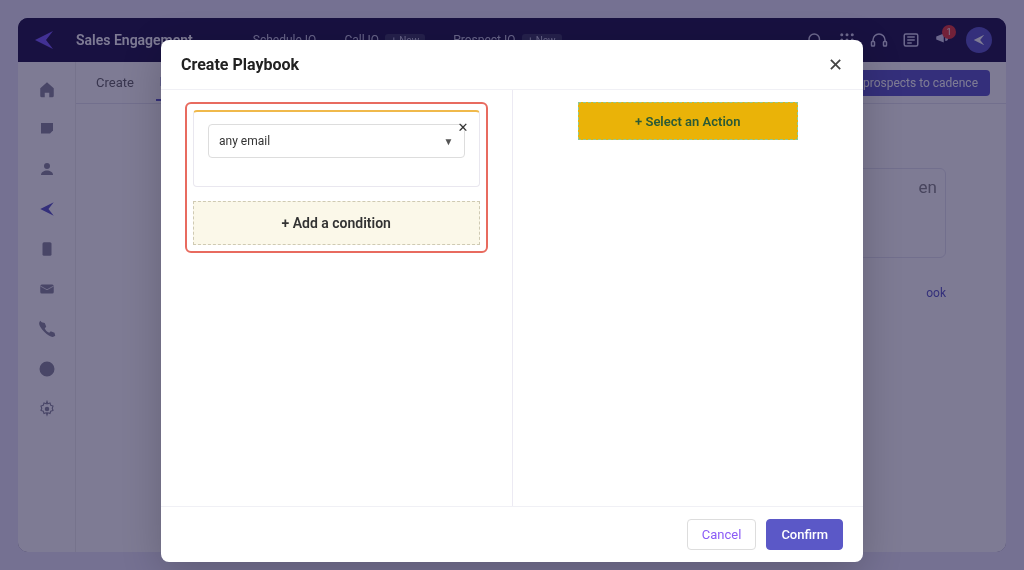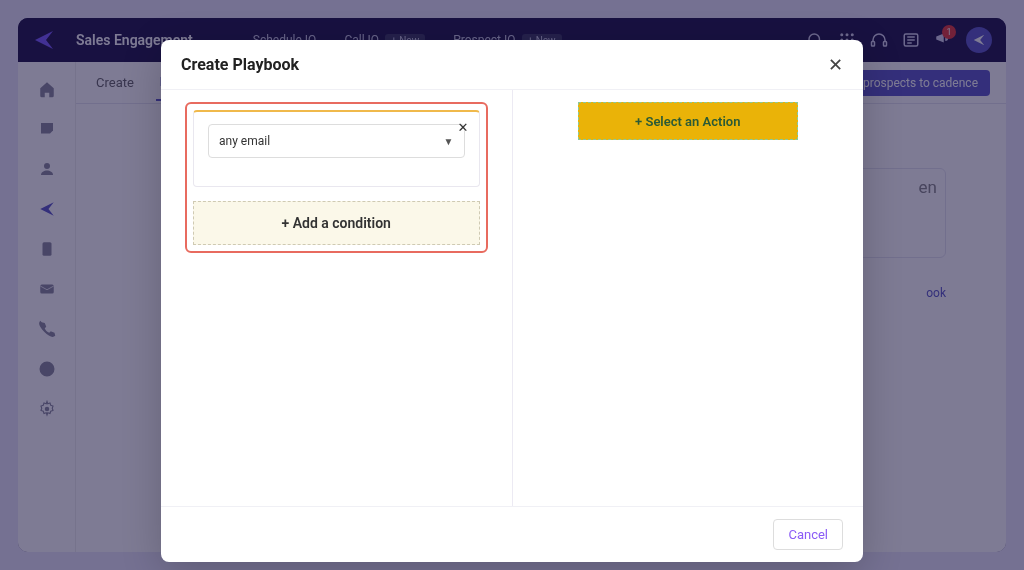--- a/index.html
+++ b/index.html
@@ -197,15 +197,16 @@
           <div class="add-cond">+ Add a condition</div>
         </div>
       </div>
       <div class="divider"></div>
       <div class="col">
         <div class="action-btn">+ Select an Action</div>
       </div>
     </div>
     <div class="modal-footer">
       <button class="btn btn-cancel">Cancel</button>
+      <button class="btn btn-confirm">Confirm</button>
     </div>
   </div>
 </div>
 
 </body></html>

